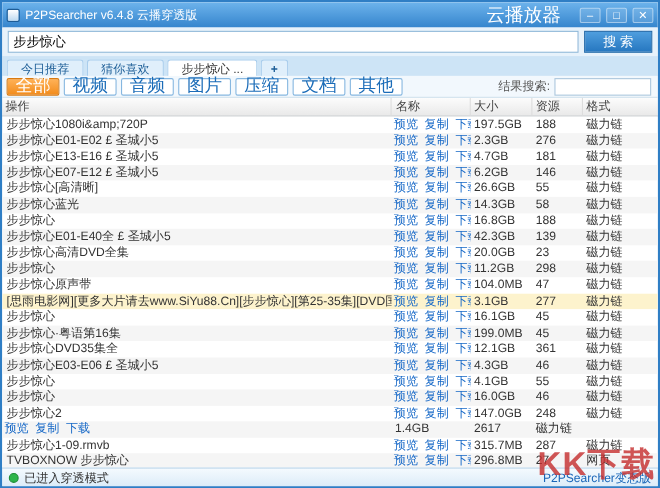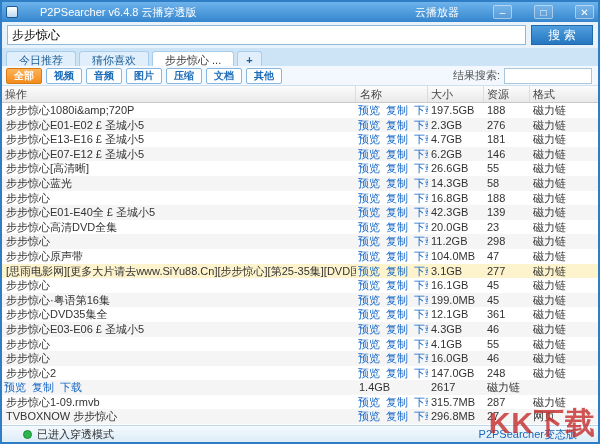--- a/index.html
+++ b/index.html
@@ -1,55 +1,55 @@
 <!DOCTYPE html>
 <html><head>
 <meta charset="utf-8">
 <style>
   *{margin:0;padding:0;box-sizing:border-box;}
   html,body{width:600px;height:444px;}
   body{font-family:"Liberation Sans","DejaVu Sans",sans-serif;font-size:11px;color:#333;background:#fff;}
   .window{width:600px;height:444px;border:2px solid #2f7ec5;display:flex;flex-direction:column;background:#eef6fd;position:relative;overflow:hidden;}
 
-  .titlebar{flex:0 0 20px;background:linear-gradient(#6db3ec,#3585cd);display:flex;align-items:center;padding:0 4px;color:#fff;gap:22px;}
+  .titlebar{flex:0 0 20px;background:linear-gradient(#6db3ec,#3585cd);display:flex;align-items:center;padding:0 4px;color:#fff;gap:5px;}
   .app-icon{width:12px;height:12px;background:linear-gradient(#ffffff,#bcd8ef);border:1px solid #1d5c96;border-radius:2px;display:inline-block;}
   .title{font-size:11px;white-space:nowrap;}
   .spacer{flex:1;}
-  .player-link{font-size:11px;margin-right:12px;cursor:pointer;}
+  .player-link{font-size:17px;margin-right:12px;cursor:pointer;}
   .winbtn{width:19px;height:14px;line-height:13px;text-align:center;font-size:10px;color:#fff;cursor:pointer;border:1px solid rgba(255,255,255,.45);border-radius:2px;background:rgba(255,255,255,.12);}
 
   .searchbar{flex:0 0 26px;display:flex;align-items:center;padding:0 5px;gap:5px;background:#e7f2fb;}
   .search-input{flex:1;height:20px;border:1px solid #8fb8d9;background:#fff;font-size:12px;padding:0 4px;font-family:inherit;}
   .search-button{flex:0 0 62px;height:20px;background:linear-gradient(#4f9ede,#2677c0);color:#fff;border:1px solid #2068a8;font-size:12px;cursor:pointer;font-family:inherit;}
 
   .tabbar{flex:0 0 18px;background:#cde4f6;display:flex;align-items:flex-end;padding:0 4px;gap:3px;}
   .tab{height:15px;line-height:16px;padding:0 12px;background:#e0effb;border:1px solid #a9cdec;border-bottom:none;border-radius:3px 3px 0 0;color:#1d5e97;cursor:pointer;white-space:nowrap;}
   .tab.active{background:#fff;color:#333;}
   .tab.plus{padding:0 8px;font-weight:bold;}
 
   .filterbar{flex:0 0 20px;background:#f2f8fd;display:flex;align-items:center;padding:0 4px;gap:4px;border-bottom:1px solid #cfdfeb;}
-  .filter{height:16px;line-height:13px;padding:0 7px;font-size:10px;background:#fff;border:1px solid #86b7e0;color:#1b6cb8;border-radius:2px;cursor:pointer;font-family:inherit;font-weight:bold;}
+  .filter{height:16px;line-height:13px;padding:0 7px;font-size:16px;background:#fff;border:1px solid #86b7e0;color:#1b6cb8;border-radius:2px;cursor:pointer;font-family:inherit;}
   .filter.active{background:linear-gradient(#ffb257,#f28c1d);border-color:#d97a10;color:#fff;}
   .result-label{color:#555;white-space:nowrap;}
   .result-input{width:88px;height:16px;border:1px solid #aac6dd;background:#fff;margin-right:2px;font-family:inherit;}
 
   .row{display:grid;grid-template-columns:354px 72px 56px 46px 1fr;align-items:center;}
   .thead{flex:0 0 17px;background:linear-gradient(#fcfcfc,#e9e9e9);border-bottom:1px solid #c8c8c8;color:#444;}
   .thead .cell{height:16px;line-height:16px;border-right:1px solid #dddddd;}
   .thead .cell:last-child{border-right:none;}
   .tbody{flex:1;overflow:hidden;background:#fff;}
   .tbody .row{height:14.6px;line-height:14.6px;cursor:default;}
   .tbody .row.alt{background:#f5f5f5;}
   .tbody .row.hl{background:#fdf3cd;}
   .cell{padding:0 3px;white-space:nowrap;overflow:hidden;}
   .cell.name{padding-left:4px;}
   .cell.ops{display:flex;gap:6px;padding:0 2px;overflow:hidden;}
   .lnk{color:#1668c7;cursor:pointer;}
 
-  .statusbar{flex:0 0 17px;background:linear-gradient(#f4fafe,#dcecf8);border-top:1px solid #bcd6ea;display:flex;align-items:center;padding:0 21px;gap:5px;}
+  .statusbar{flex:0 0 17px;background:linear-gradient(#f4fafe,#dcecf8);border-top:1px solid #bcd6ea;display:flex;align-items:center;padding:0 6px;gap:5px;}
   .dot{width:9px;height:9px;border-radius:50%;background:#2cb54a;display:inline-block;border:1px solid #1d8c36;}
   .brand{color:#1a66b8;}
 
   .watermark{position:absolute;right:2px;bottom:0;font-size:30px;font-weight:bold;color:rgba(196,44,44,.8);letter-spacing:1px;pointer-events:none;line-height:1.3;}
 </style>
 </head>
 <body>
 
 <div class="window">
 

